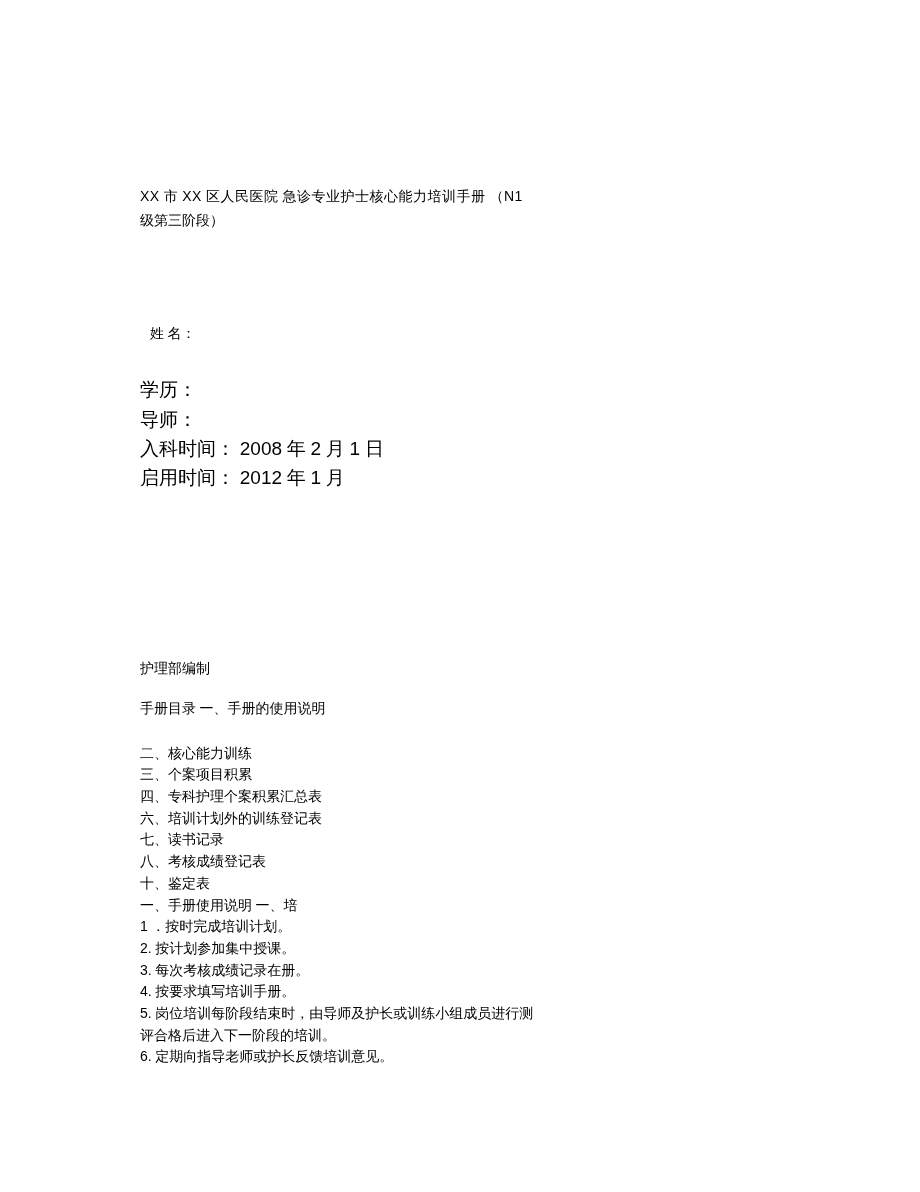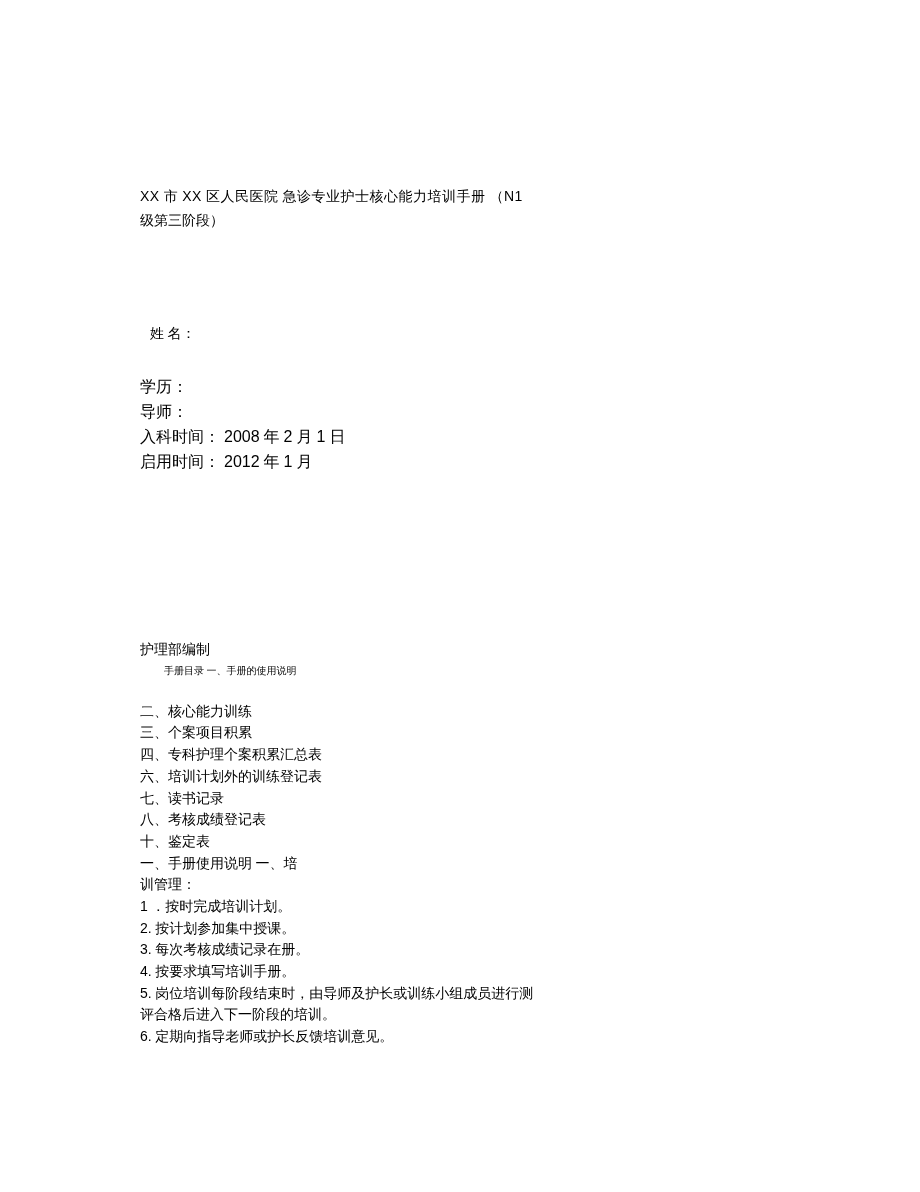--- a/index.html
+++ b/index.html
@@ -34,37 +34,36 @@
       font-family: Liberation Mono, monospace;
     }
     .name-section {
       margin-bottom: 30px;
       padding-left: 10px;
     }
     .info-section {
       margin-bottom: 165px;
     }
     .info-line {
-      font-size: 16px;
+      font-size: 19px;
       line-height: 1.55;
     }
     .western {
       font-family: Arial, sans-serif;
       text-align: center;
     }
     .publisher {
       font-size: 14px;
-      margin-bottom: 1px;
+      margin-bottom: 18px;
     }
     .toc-section {
       margin-bottom: 22px;
     }
     .toc-title {
-      font-size: 10px;
-      margin-left: 24px;
+      font-size: 14px;
     }
     .list-section {
       font-size: 14px;
     }
     .list-item {
       line-height: 1.55;
     }
   </style>
 </head>
 <body>
@@ -99,21 +98,20 @@
 
 <div class="list-section">
   <div class="list-item">二、核心能力训练</div>
   <div class="list-item">三、个案项目积累</div>
   <div class="list-item">四、专科护理个案积累汇总表</div>
   <div class="list-item">六、培训计划外的训练登记表</div>
   <div class="list-item">七、读书记录</div>
   <div class="list-item">八、考核成绩登记表</div>
   <div class="list-item">十、鉴定表</div>
   <div class="list-item">一、手册使用说明  一、培</div>
-  <div class="list-item">训管理：</div>
   <div class="list-item">
     <span class="western">1</span><span> ．按时完成培训计划。</span>
   </div>
   <div class="list-item">
     <span class="western">2.</span><span>  按计划参加集中授课。</span>
   </div>
   <div class="list-item">
     <span class="western">3.</span><span>  每次考核成绩记录在册。</span>
   </div>
   <div class="list-item">

